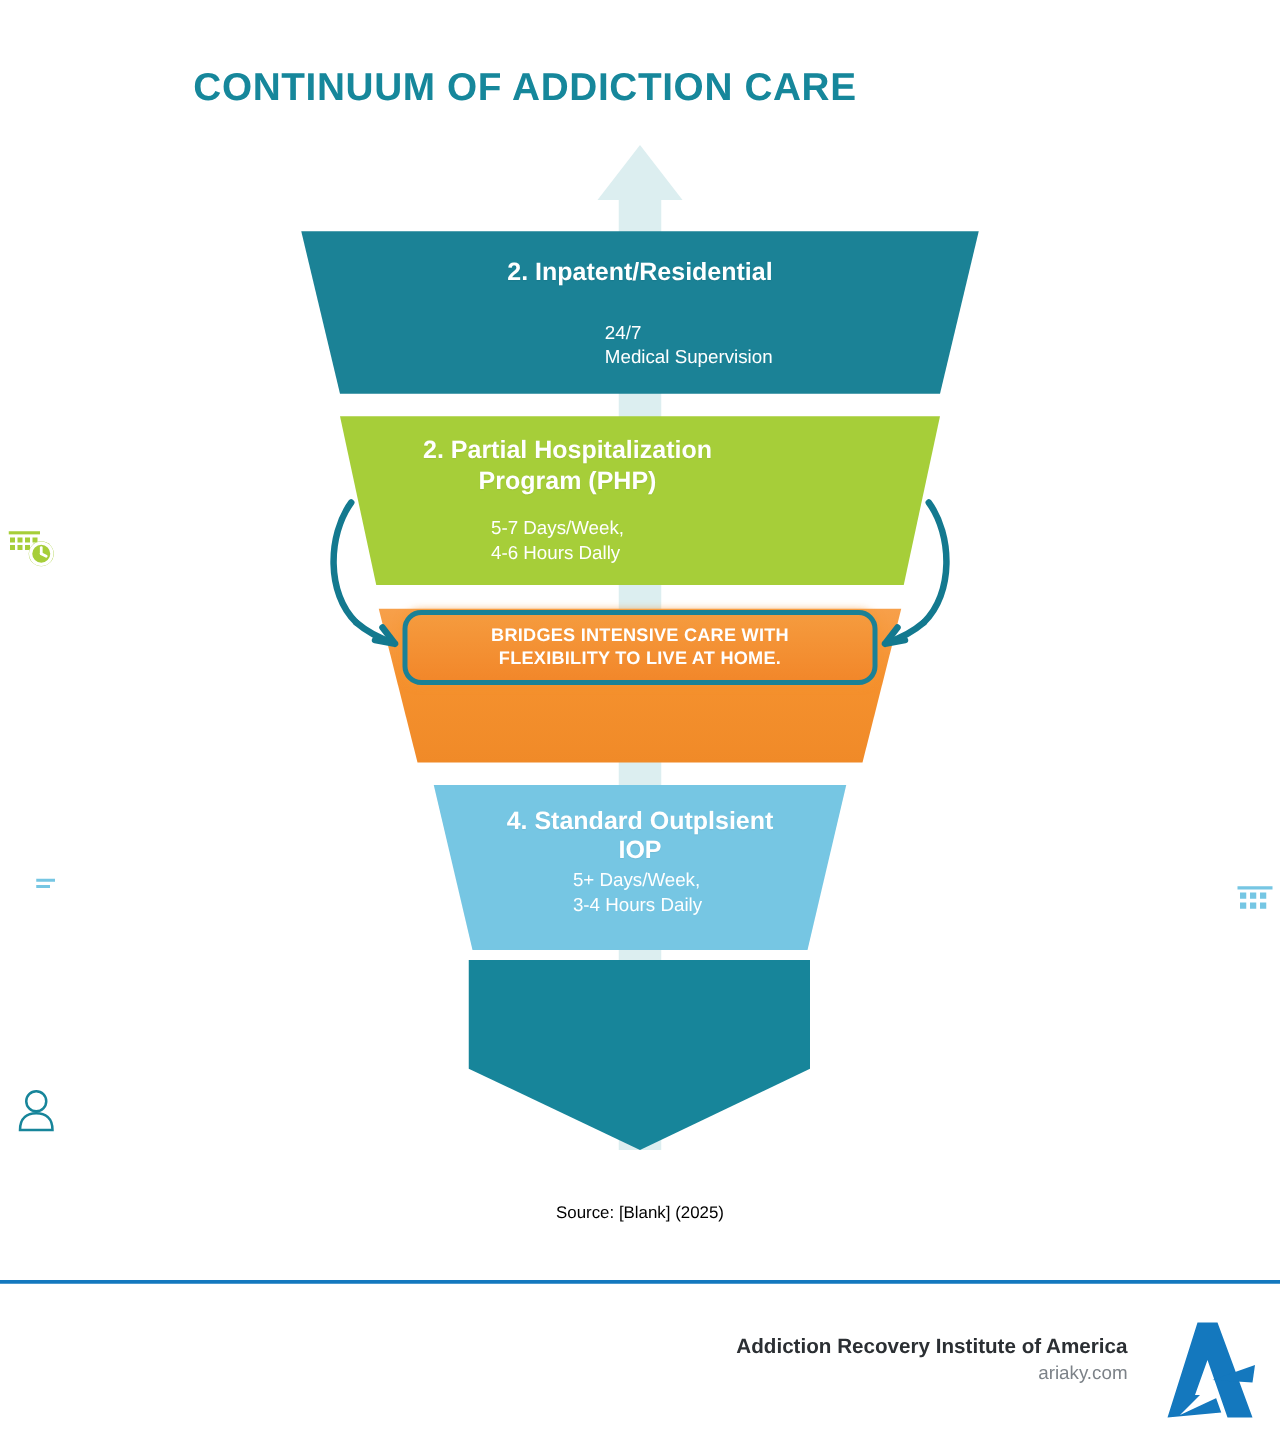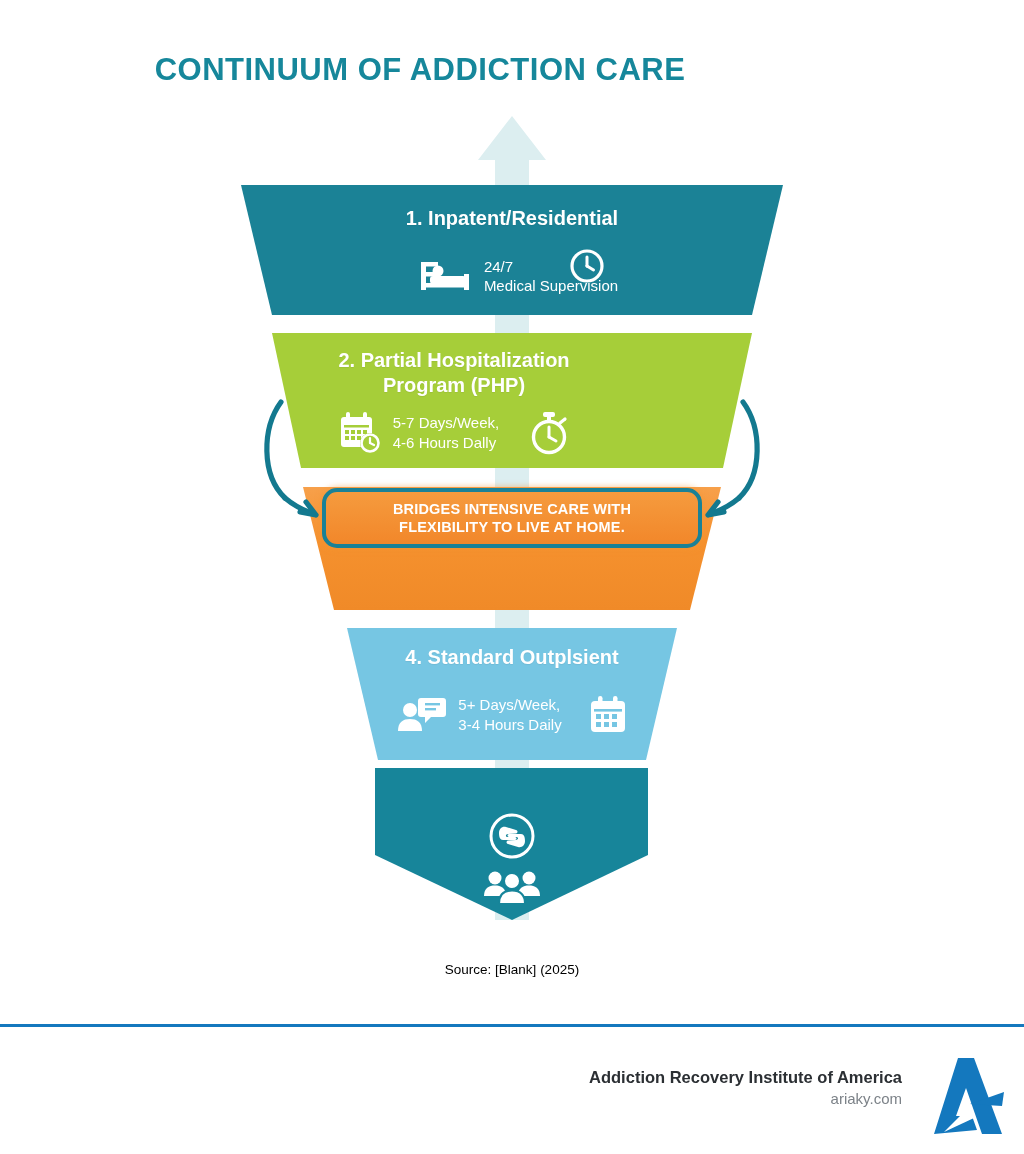--- a/index.html
+++ b/index.html
@@ -31,21 +31,21 @@
     position:absolute;left:0;width:100%;
     text-align:center;color:#ffffff;
     pointer-events:none;
   }
   .band-title{
     font-size:20px;font-weight:bold;line-height:25px;
     text-shadow:0 1px 1px rgba(0,0,0,.06);
   }
   .row{
     position:absolute;left:0;width:100%;
-    display:flex;align-items:center;justify-content:center;gap:10px;
+    display:flex;align-items:center;justify-content:space-between;gap:10px;
   }
   .ico{display:block;}
 
   
   .callout{
     position:absolute;left:322px;top:488px;width:380px;height:60px;
     border:4px solid #1A8196;border-radius:15px;
     background:linear-gradient(180deg,#F59B3E 0%,#F2872A 100%);
     box-sizing:border-box;
     display:flex;align-items:center;justify-content:center;
@@ -84,21 +84,21 @@
   <svg class="bg-arrow" viewBox="0 0 1024 812" width="1024" height="812">
     <path d="M512,8 L546,52 L529,52 L529,812 L495,812 L495,52 L478,52 Z" fill="#DCEEF0"></path>
   </svg>
 
   <div class="funnel">
 
     <div class="band" style="left:0;top:0;width:1024px;height:330px;">
       <svg width="1024" height="330" viewBox="0 0 1024 330">
         <path d="M241,185 L783,185 L752,315 L272,315 Z" fill="#1B8296"></path>
       </svg>
-      <div class="band-txt band-title" style="top:206px;">1. Inpatent/Residential</div>
+      <div class="band-txt band-title" style="top:206px;">2. Inpatent/Residential</div>
       <div class="row" style="top:250px;height:52px;">
         <svg class="ico" width="56" height="36" viewBox="0 0 56 36">
           <rect x="3" y="4" width="5" height="28" fill="#fff"></rect>
           <rect x="3" y="4" width="17" height="4.5" fill="#fff"></rect>
           <rect x="3" y="14" width="17" height="4.5" fill="#fff"></rect>
           <circle cx="20" cy="13" r="5.5" fill="#fff"></circle>
           <rect x="12" y="18" width="36" height="8" rx="3" fill="#fff"></rect>
           <rect x="8" y="25" width="42" height="4.5" fill="#fff"></rect>
           <rect x="46" y="16" width="5" height="16" fill="#fff"></rect>
         </svg>
@@ -173,20 +173,21 @@
         <div>BRIDGES INTENSIVE CARE WITH</div>
         <div>FLEXIBILITY TO LIVE AT HOME.</div>
       </div>
     </div>
 
     <div class="band" style="left:0;top:0;width:1024px;height:780px;">
       <svg width="1024" height="780" viewBox="0 0 1024 780">
         <path d="M347,628 L677,628 L646,760 L378,760 Z" fill="#76C6E3"></path>
       </svg>
       <div class="band-txt band-title" style="top:645px;">4. Standard Outplsient</div>
+      <div class="band-txt band-title" style="top:668px;">IOP</div>
       <div class="row" style="top:690px;height:50px;">
         <svg class="ico" width="52" height="42" viewBox="0 0 52 42">
           <circle cx="14" cy="16" r="7" fill="#fff"></circle>
           <path d="M2,37 C2,28 7,25 14,25 C21,25 26,28 26,37 Z" fill="#fff"></path>
           <path d="M25,4 h22 a3,3 0 0 1 3,3 v13 a3,3 0 0 1 -3,3 h-12 l-6,6 v-6 h-4 a3,3 0 0 1 -3,-3 v-13 a3,3 0 0 1 3,-3 Z" fill="#fff"></path>
           <rect x="29" y="9" width="15" height="2.4" fill="#76C6E3"></rect>
           <rect x="29" y="14" width="11" height="2.4" fill="#76C6E3"></rect>
         </svg>
         <div style="color:#fff;text-align:left;">
           <div style="font-size:15px;line-height:20px;">5+ Days/Week,</div>

